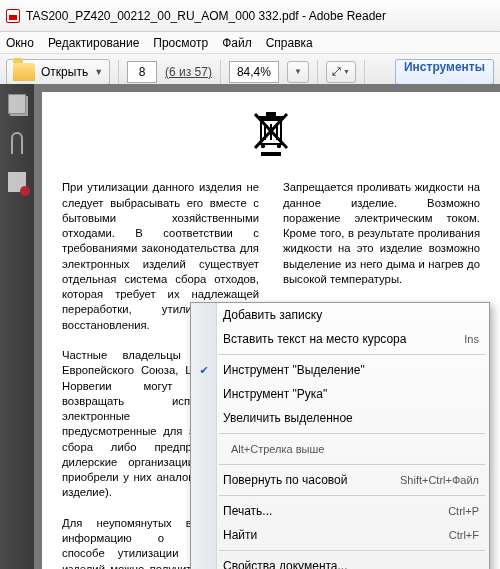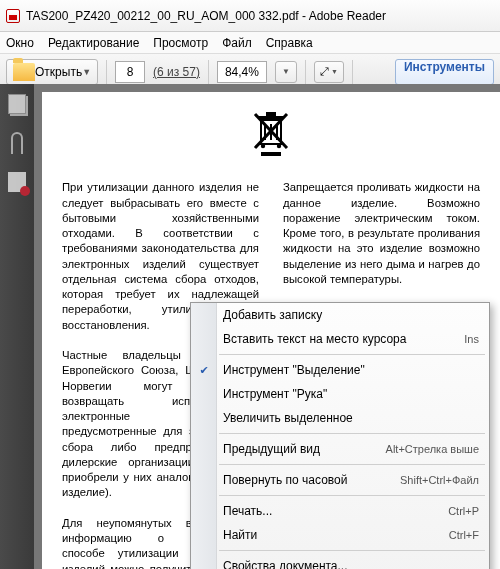--- a/index.html
+++ b/index.html
@@ -158,21 +158,21 @@
 
 <div class="menubar">
   <span>Окно</span>
   <span>Редактирование</span>
   <span>Просмотр</span>
   <span>Файл</span>
   <span>Справка</span>
 </div>
 
 <div class="toolbar">
-  <div class="btn" style="">
+  <div class="btn" style="gap:6px;">
     <div class="open-folder"></div>
     <span>Открыть</span>
     <span style="font-size:9px;color:#555;">▼</span>
   </div>
   <div class="sep"></div>
 
   <input class="page-input" value="8" style="">
   <span class="page-count">(6 из 57)</span>
 
   <div class="sep"></div>
@@ -252,21 +252,20 @@
         <span class="label">Инструмент "Выделение"</span>
       </div>
       <div class="row">
         <span class="label">Инструмент "Рука"</span>
       </div>
       <div class="row">
         <span class="label">Увеличить выделенное</span>
       </div>
       <div class="divider"></div>
       <div class="row">
-        <span class="label">Предыдущий вид</span>
         <span class="accel">Alt+Стрелка выше</span>
       </div>
       <div class="divider"></div>
       <div class="row">
         <span class="label">Повернуть по часовой</span>
         <span class="accel">Shift+Ctrl+Файл</span>
       </div>
       <div class="divider"></div>
       <div class="row">
         <span class="label">Печать...</span>

